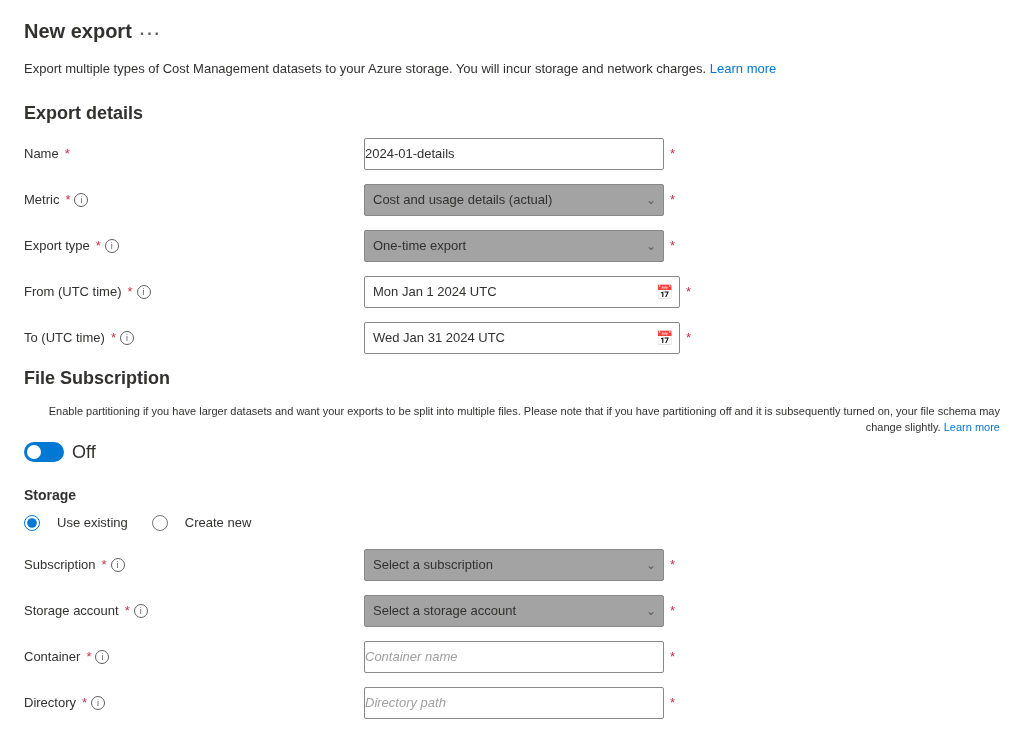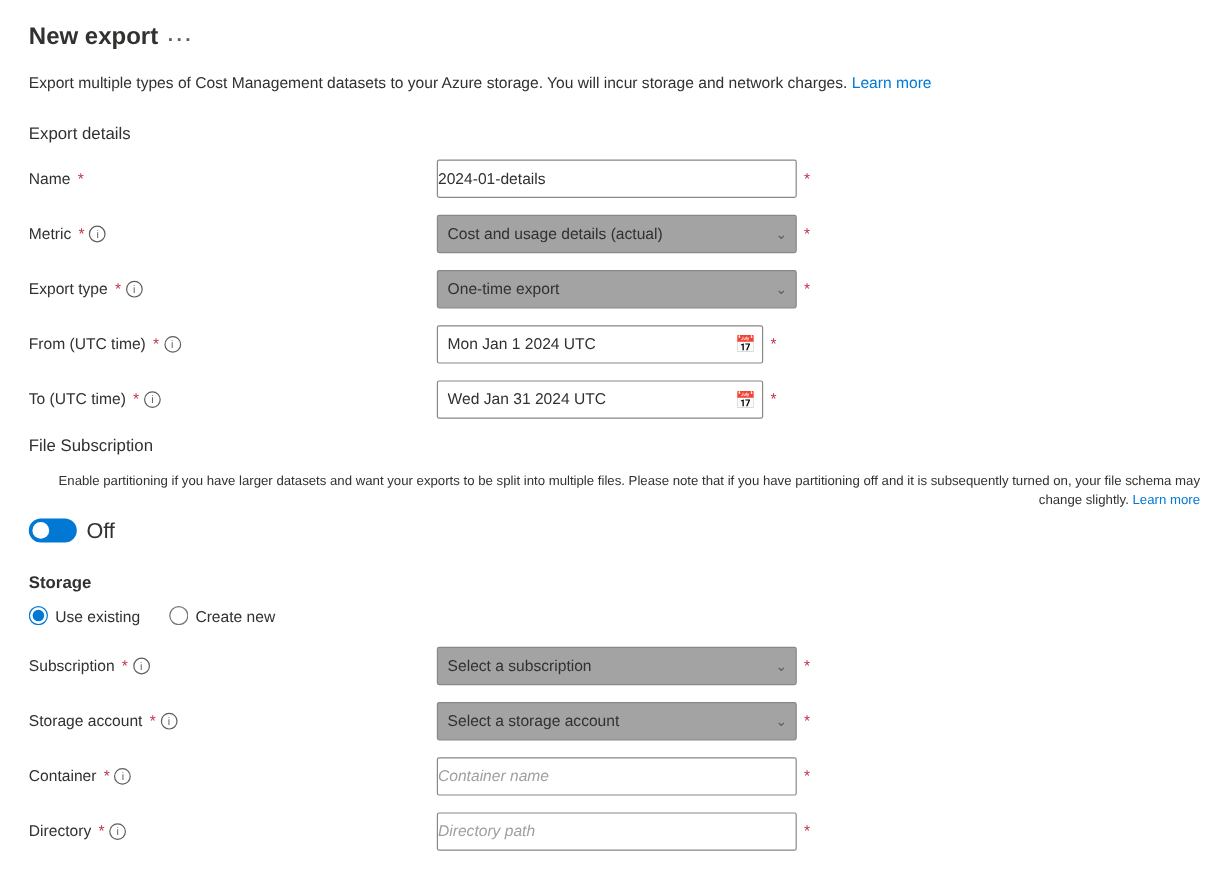--- a/index.html
+++ b/index.html
@@ -28,22 +28,22 @@
       font-size: 13px;
       color: #323130;
       margin-bottom: 24px;
       line-height: 1.5;
     }
     .description a {
       color: #0078d4;
       text-decoration: none;
     }
     .section-title {
-      font-size: 14px;
-      font-weight: 400;
+      font-size: 18px;
+      font-weight: 700;
       color: #323130;
       margin-bottom: 14px;
       margin-top: 8px;
     }
     .form-row {
       display: flex;
       align-items: center;
       margin-bottom: 14px;
       min-height: 32px;
     }
@@ -109,21 +109,21 @@
       position: absolute;
       right: 8px;
       top: 50%;
       transform: translateY(-50%);
       pointer-events: none;
       color: #605e5c;
       font-size: 12px;
     }
     .date-input-wrap {
       position: relative;
-      width: 272px;
+      width: 316px;
     }
     .date-input-wrap input {
       width: 100%;
       height: 32px;
       border: 1px solid #8a8886;
       border-radius: 2px;
       padding: 0 32px 0 8px;
       font-size: 13px;
       color: #323130;
       outline: none;
@@ -195,22 +195,22 @@
       margin-bottom: 12px;
     }
     .radio-group {
       display: flex;
       gap: 24px;
       margin-bottom: 18px;
       align-items: center;
     }
     .radio-option {
       display: flex;
-      align-items: flex-end;
-      gap: 6px;
+      align-items: center;
+      gap: 17px;
       cursor: pointer;
     }
     .radio-option input[type="radio"] {
       accent-color: #0078d4;
       width: 16px;
       height: 16px;
       cursor: pointer;
     }
   </style>
 </head>

